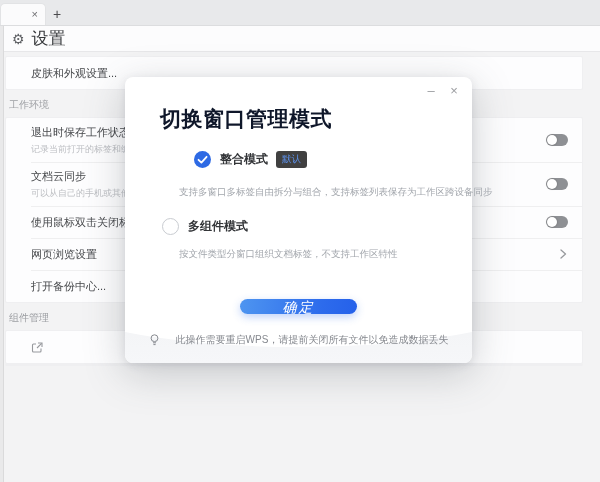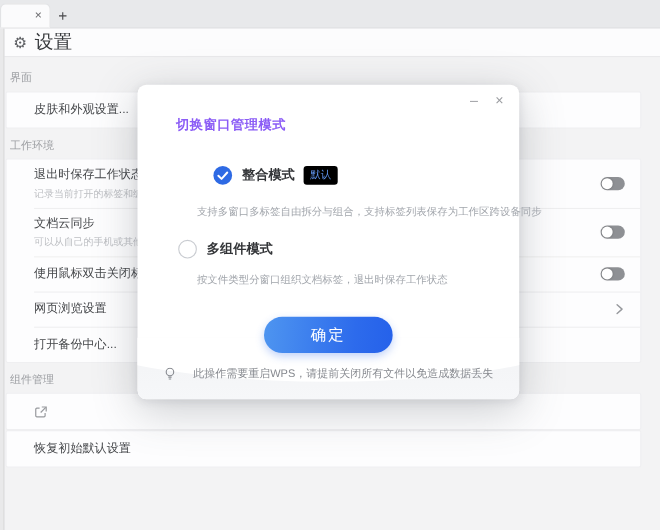--- a/index.html
+++ b/index.html
@@ -29,35 +29,35 @@
   .row-title { font-size:11px; color:#45474a; line-height:1.5; white-space:nowrap; }
   .row-sub { font-size:9px; color:#bcbec2; margin-top:2px; white-space:nowrap; }
   
   .toggle { width:22px; height:12px; border-radius:6px; background:#8e9094; position:relative; flex:none; }
   .toggle .knob { position:absolute; left:1px; top:1px; width:10px; height:10px; border-radius:50%; background:#fff; box-shadow:0 0 2px rgba(0,0,0,.3); }
   .ctrl-icon { flex:none; display:flex; align-items:center; justify-content:center; color:#97999d; }
   
   .dialog { position:absolute; left:125px; top:77px; width:347px; height:286px; background:#ffffff; border-radius:8px; box-shadow:0 10px 40px rgba(80,85,95,.28), 0 2px 8px rgba(80,85,95,.12); z-index:10; }
   .dlg-controls { position:absolute; top:6px; right:11px; display:flex; gap:9px; }
   .dlg-ctrl { font-size:13px; color:#9b9da1; width:14px; height:14px; display:flex; align-items:center; justify-content:center; line-height:1; }
-  .dlg-title { position:absolute; left:35px; top:28px; font-size:12px; font-weight:600; color:#8b5cf6; letter-spacing:.5px; }
+  .dlg-title { position:absolute; left:35px; top:28px; font-size:21px; font-weight:600; color:#0f172a; letter-spacing:.5px; }
   .option { position:absolute; left:37px; display:flex; align-items:center; }
   .option-1 { top:74px;padding-left:32px; } .option-2 { top:141px; }
   .radio { width:17px; height:17px; border-radius:50%; flex:none; margin-right:9px; position:relative; }
   .radio.checked { background:#2e6ae4; }
   .radio.checked svg { position:absolute; inset:0; }
   .radio.unchecked { background:#fff; border:1px solid #c9ccd1; }
   .opt-label { font-size:12px; font-weight:700; color:#333538; }
-  .badge { margin-left:8px; background:#000000; color:#5d90e8; font-size:9.5px; padding:2px 6px; border-radius:3px; }
+  .badge { margin-left:8px; background:#404040; color:#5d90e8; font-size:9.5px; padding:2px 6px; border-radius:3px; }
   .opt-desc { position:absolute; left:54px; font-size:9.5px; color:#a2a6ac; white-space:nowrap; }
   .desc-1 { top:109px; } .desc-2 { top:171px; }
   .wave { position:absolute; left:0; right:0; bottom:0; height:56px; border-radius:0 0 8px 8px; overflow:hidden; }
   .wave::before { content:""; position:absolute; inset:0; background:linear-gradient(#f2f3f5,#f6f7f9); }
   .wave::after { content:""; position:absolute; left:-25%; right:-25%; top:-78px; height:118px; background:#fff; border-radius:50%; }
-  .confirm-btn { position:absolute; left:115px; top:211px; width:117px; height:33px; border:none; border-radius:17px; background:linear-gradient(95deg,#4e95f0 0%,#2d6bec 70%,#2561ea 100%); color:#fff; font-size:14px; font-family:inherit; letter-spacing:2px; z-index:2; box-shadow:0 3px 8px rgba(45,107,236,.3); }
+  .confirm-btn { position:absolute; left:115px; top:222px; width:117px; height:15px; border:none; border-radius:17px; background:linear-gradient(95deg,#4e95f0 0%,#2d6bec 70%,#2561ea 100%); color:#fff; font-size:14px; font-family:inherit; letter-spacing:2px; z-index:2; box-shadow:0 3px 8px rgba(45,107,236,.3);font-style:italic; }
   .dlg-note { position:absolute; left:0; right:0; top:256px; display:flex; align-items:center; justify-content:center; gap:16px; font-size:10px; color:#86898f; z-index:2; }
   .bulb { flex:none; display:flex; }
 </style>
 </head>
 <body>
 
 <div class="tabbar">
   <div class="tab">
     <span class="tab-close">×</span>
   </div>
@@ -65,21 +65,20 @@
 </div>
 
 <div class="header">
   <span class="gear">⚙</span>
   <span class="header-title">设置</span>
 </div>
 
 <div class="left-strip"></div>
 
 <div class="content">
-    <div class="sec-label">界面</div>
     <div class="card">
       <div class="row">
         <div class="row-text">
           <div class="row-title">皮肤和外观设置...</div>
         </div>
       </div>
     </div>
     <div class="sec-label">工作环境</div>
     <div class="card">
       <div class="row has-sub">
@@ -130,25 +129,20 @@
         <span class="ctrl-icon">
           <svg width="13" height="13" viewBox="0 0 13 13">
             <path d="M5 3 H2.5 A1 1 0 0 0 1.5 4 V10 A1 1 0 0 0 2.5 11 H9 A1 1 0 0 0 10 10 V7.5" fill="none" stroke="#97999d" stroke-width="1.1"></path>
             <polyline points="7,2 11,2 11,6" fill="none" stroke="#97999d" stroke-width="1.1"></polyline>
             <line x1="6" y1="7" x2="10.6" y2="2.4" stroke="#97999d" stroke-width="1.1"></line>
           </svg>
         </span>
       </div>
     </div>
     <div class="card">
-      <div class="row">
-        <div class="row-text">
-          <div class="row-title">恢复初始默认设置</div>
-        </div>
-      </div>
     </div>
   </div>
 
 <div class="dialog">
   <div class="dlg-controls">
     <span class="dlg-ctrl">–</span>
     <span class="dlg-ctrl">×</span>
   </div>
   <div class="dlg-title">切换窗口管理模式</div>
 
@@ -160,21 +154,21 @@
     </span>
     <span class="opt-label">整合模式</span>
     <span class="badge">默认</span>
   </div>
   <div class="opt-desc desc-1">支持多窗口多标签自由拆分与组合，支持标签列表保存为工作区跨设备同步</div>
 
   <div class="option option-2">
     <span class="radio unchecked" id="radio1"></span>
     <span class="opt-label">多组件模式</span>
   </div>
-  <div class="opt-desc desc-2">按文件类型分窗口组织文档标签，退出时保存工作状态</div>
+  <div class="opt-desc desc-2">按文件类型分窗口组织文档标签，不支持工作区特性</div>
 
   <div class="wave"></div>
   <button class="confirm-btn">确定</button>
   <div class="dlg-note">
     <span class="bulb">
       <svg width="11" height="12" viewBox="0 0 11 12">
           <circle cx="5.5" cy="4.2" r="3.4" fill="none" stroke="#86898f" stroke-width="1"></circle>
           <line x1="4" y1="8.8" x2="7" y2="8.8" stroke="#86898f" stroke-width="1"></line>
           <line x1="4.4" y1="10.6" x2="6.6" y2="10.6" stroke="#86898f" stroke-width="1"></line>
         </svg>

